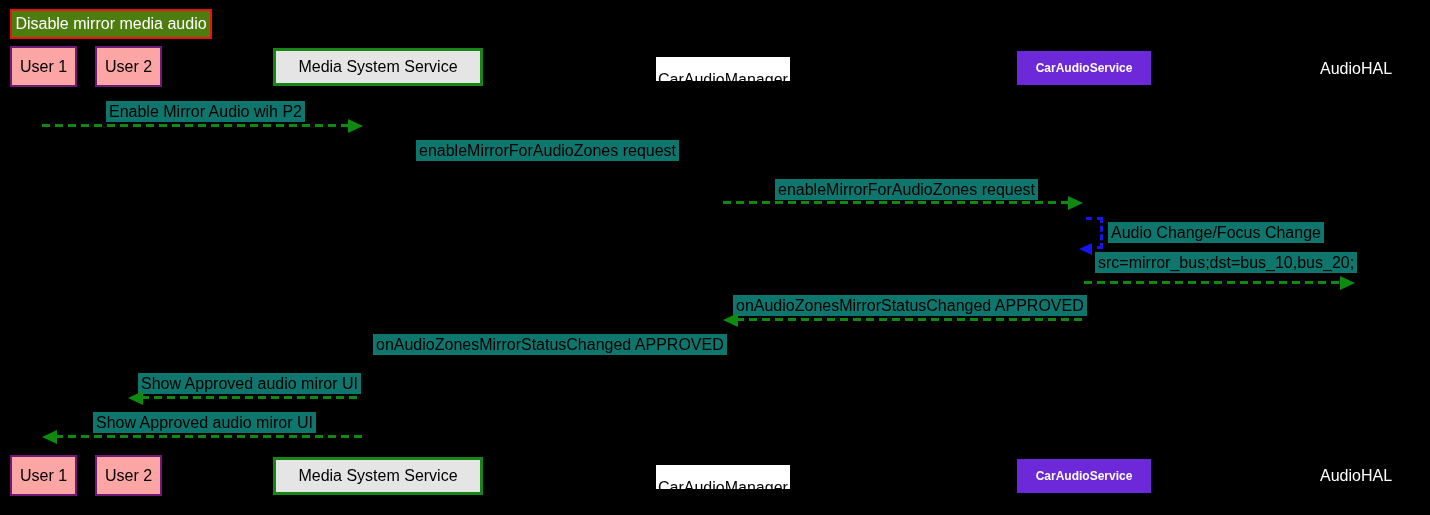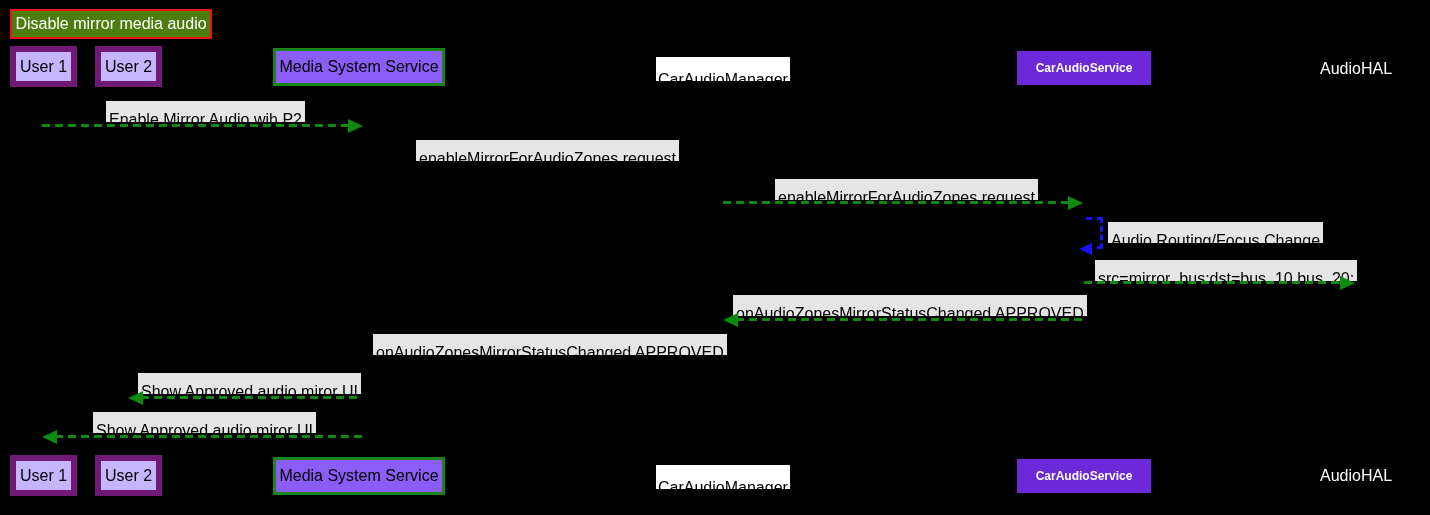--- a/index.html
+++ b/index.html
@@ -9,44 +9,44 @@
     font-family:"Liberation Sans", sans-serif;
   }
   .abs{position:absolute;box-sizing:border-box;}
   .title-box{
     left:10px;top:9px;width:202px;height:30px;
     background:#4d7c0f;border:2px solid #ee1111;color:#ffffff;
     font-size:16px;display:flex;align-items:center;justify-content:center;
     white-space:nowrap;
   }
   .actor-red{
-    background:#c4b5fd;border:6px solid #701a75;color:#000000;
+    background:#fca5a5;border:2px solid #701a75;color:#000000;
     font-size:16px;display:flex;align-items:center;justify-content:center;
     width:67px;height:41px;white-space:nowrap;
   }
   .actor-green{
-    background:#8b5cf6;border:3px solid #168716;color:#000000;
+    background:#e5e5e5;border:3px solid #168716;color:#000000;
     font-size:16px;display:flex;align-items:center;justify-content:center;
-    width:172px;height:38px;white-space:nowrap;
+    width:210px;height:38px;white-space:nowrap;
   }
   .actor-white-label{
     background:#ffffff;color:#000000;font-size:16px;line-height:22px;
     height:22px;padding:12px 2px;white-space:nowrap;
   }
   .actor-blue{
     background:#6d28d9;color:#ffffff;
     font-size:12px;display:flex;align-items:center;justify-content:center;
     width:134px;height:34px;white-space:nowrap;font-weight:bold;
   }
   .actor-plain{
     color:#ffffff;font-size:16px;line-height:19px;white-space:nowrap;
   }
   .msg-label{
-    background:#e5e5e5;color:#000000;font-size:16px;line-height:21px;
-    height:21px;padding:8px 3px;white-space:nowrap;
+    background:#0f766e;color:#000000;font-size:16px;line-height:21px;
+    height:21px;padding:0 3px;white-space:nowrap;
   }
   .dash-line{
     height:3px;
     background:repeating-linear-gradient(to right,#0e8a0e 0 8px,transparent 8px 13px);
   }
   .head-right{
     width:0;height:0;
     border-left:15px solid #0e8a0e;
     border-top:7px solid transparent;
     border-bottom:7px solid transparent;
@@ -91,23 +91,23 @@
 <div class="abs msg-label" style="left:775px;top:179px;">enableMirrorForAudioZones request</div>
 <div class="abs">
   <div class="abs dash-line" style="left:723px;top:201px;width:347px;"></div>
   <div class="abs head-right" style="left:1068px;top:196px;"></div>
 </div>
 
 <div class="abs">
   <div class="abs self-loop" style="left:1086px;top:217px;"></div>
   <div class="abs head-left-blue" style="left:1079px;top:243px;"></div>
 </div>
-<div class="abs msg-label" style="left:1108px;top:222px;">Audio Routing/Focus Change</div>
+<div class="abs msg-label" style="left:1108px;top:222px;">Audio Change/Focus Change</div>
 
-<div class="abs msg-label" style="left:1095px;top:260px;">src=mirror_bus;dst=bus_10,bus_20;</div>
+<div class="abs msg-label" style="left:1095px;top:252px;">src=mirror_bus;dst=bus_10,bus_20;</div>
 <div class="abs">
   <div class="abs dash-line" style="left:1084px;top:281px;width:258px;"></div>
   <div class="abs head-right" style="left:1340px;top:276px;"></div>
 </div>
 
 <div class="abs msg-label" style="left:733px;top:295px;">onAudioZonesMirrorStatusChanged APPROVED</div>
 <div class="abs">
   <div class="abs dash-line" style="left:736px;top:318px;width:348px;"></div>
   <div class="abs head-left" style="left:723px;top:313px;"></div>
 </div>

